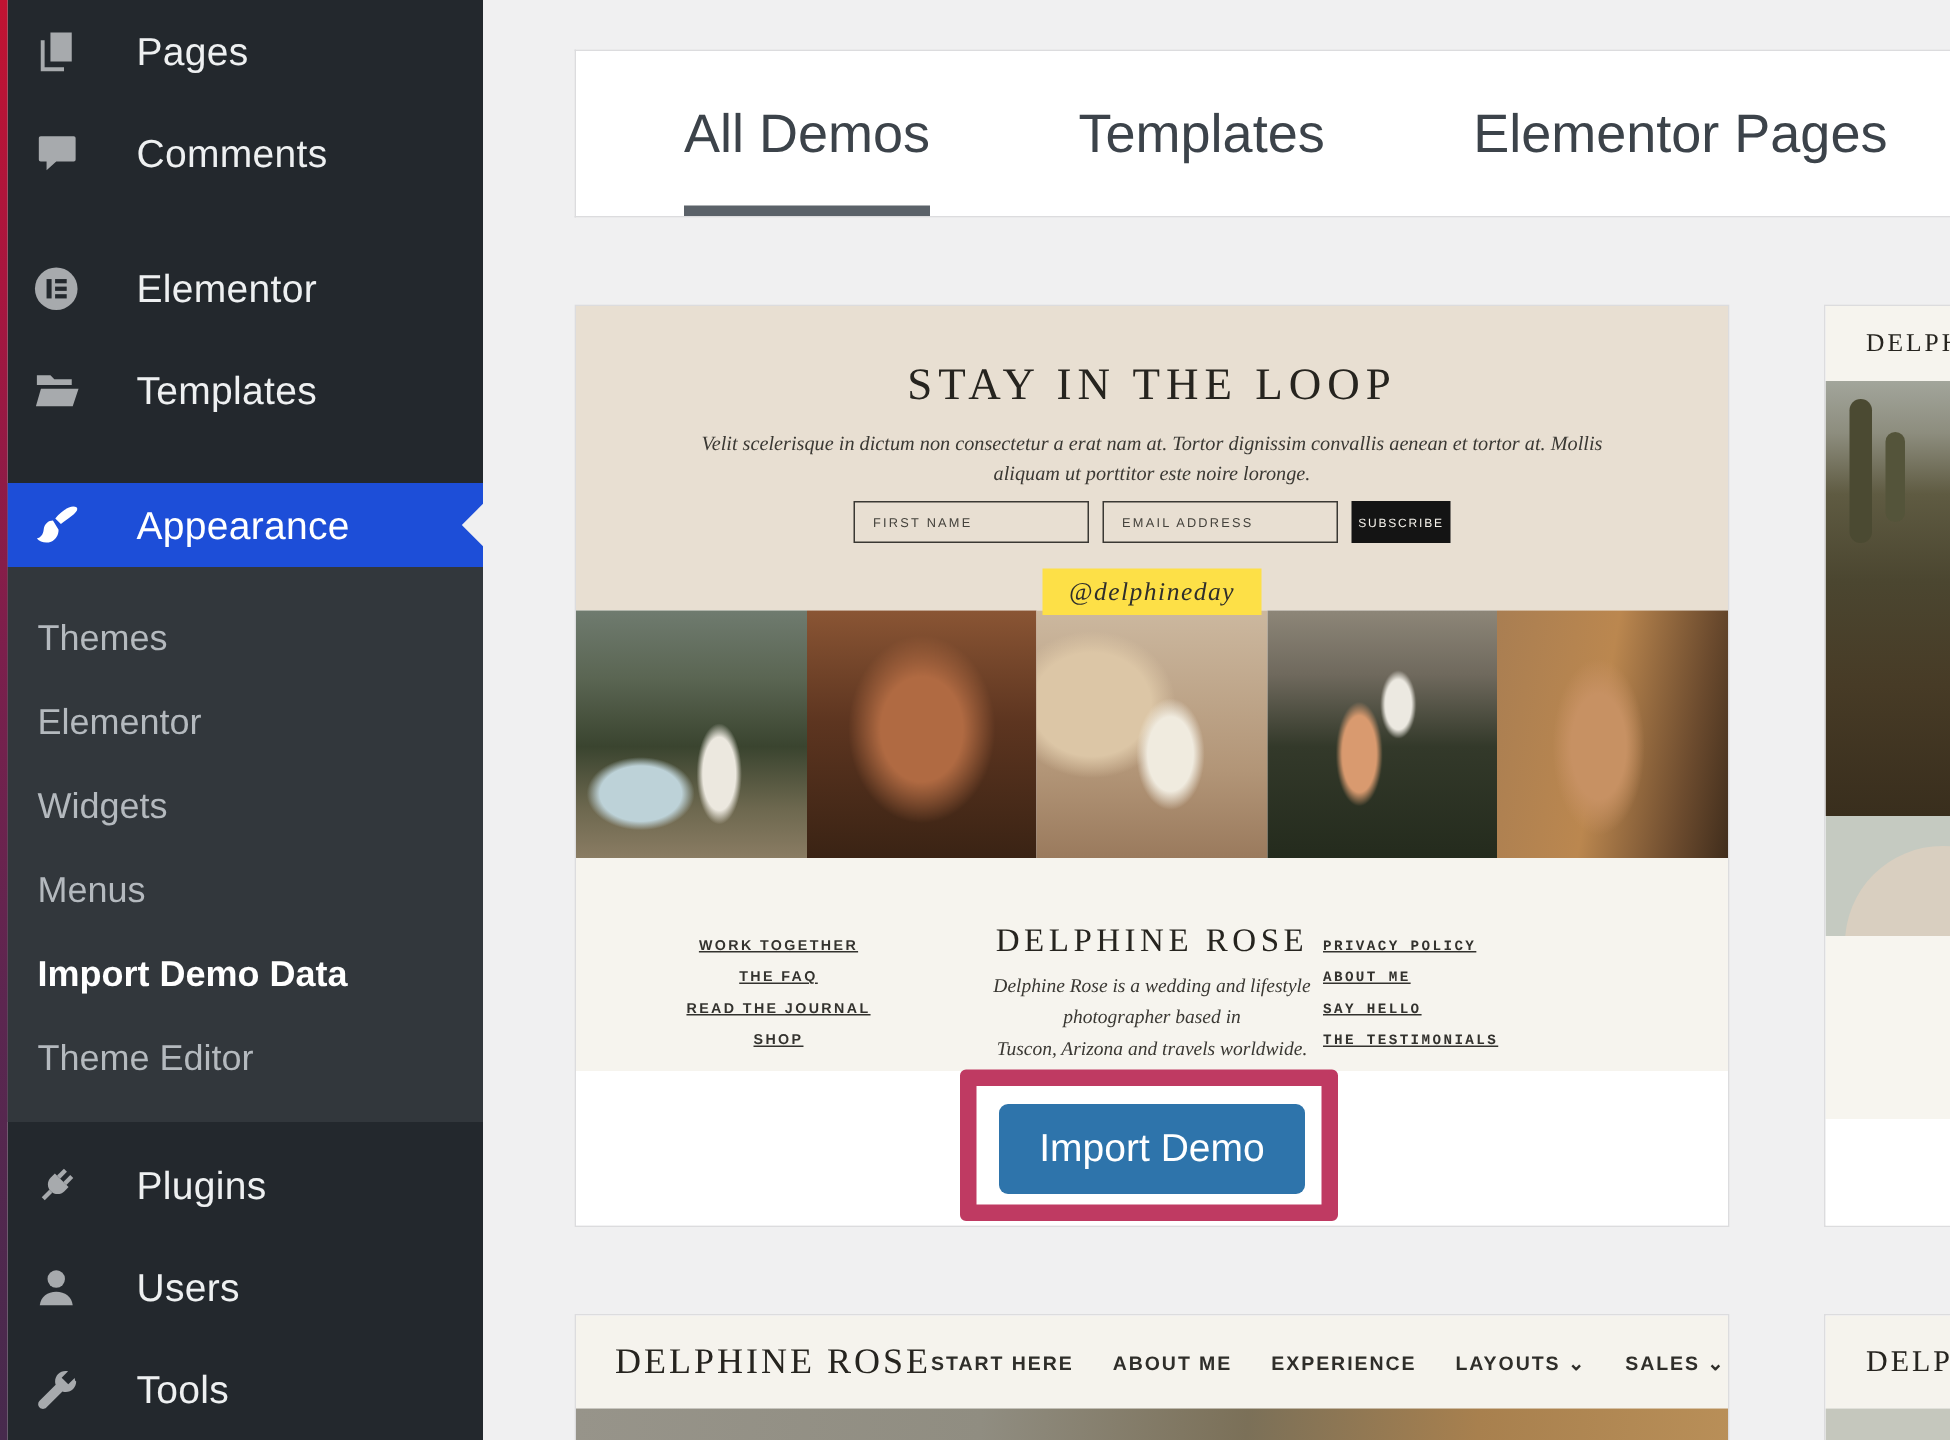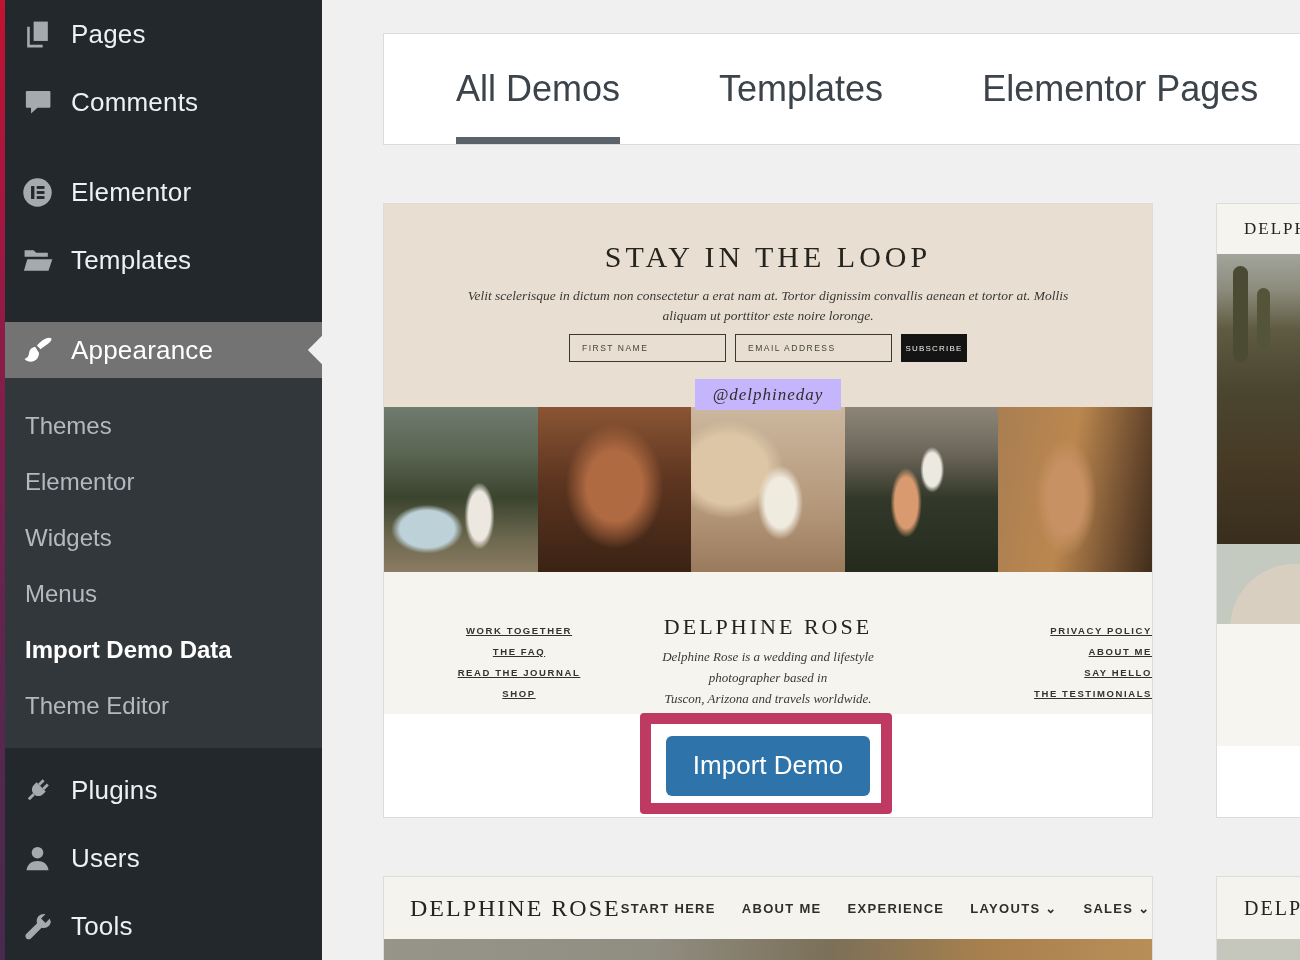--- a/index.html
+++ b/index.html
@@ -20,25 +20,25 @@
   .sidebar {
     position:absolute; left:5px; top:0; width:317px; height:960px;
     background:#23282d; z-index:5; color:#e8eaec;
   }
   .menu-item {
     height:68px; display:flex; align-items:center; padding-left:17px;
     font-size:26px; color:#eef0f1; cursor:pointer;
   }
   .menu-item .mi-icon { width:31px; height:31px; flex:0 0 31px; display:flex; align-items:center; justify-content:center; }
   .menu-item .mi-icon svg { width:31px; height:31px; fill:#a7aaad; }
-  .menu-item .mi-label { margin-left:18px; letter-spacing:.2px; }
+  .menu-item .mi-label { margin-left:38px; letter-spacing:.2px; }
   .menu-gap-sm { height:22px; }
   .menu-gap-md { height:28px; }
   .menu-item.appearance {
-    height:56px; background:#737373; position:relative;
+    height:56px; background:#1d4ed8; position:relative;
   }
   .menu-item.appearance .mi-icon svg { fill:#ffffff; }
   .menu-item.appearance .mi-label { color:#ffffff; }
   .menu-arrow {
     position:absolute; right:-10px; top:50%; width:20px; height:20px;
     transform:translateY(-50%) rotate(45deg); background:#f0f0f1;
   }
   .submenu {
     background:#32373c; padding:20px 0 14px 0;
   }
@@ -100,32 +100,32 @@
     linear-gradient(180deg,#ccb89f 0%,#b29577 65%,#9a7a5d 100%); }
   .ph4 { background:
     radial-gradient(26px 58px at 40% 58%, #d99a6f 0 44%, rgba(217,154,111,0) 60%),
     radial-gradient(20px 38px at 57% 38%, #ece9e1 0 44%, rgba(236,233,225,0) 60%),
     linear-gradient(180deg,#8d8678 0%,#6f695d 26%,#33392a 55%,#242b1d 100%); }
   .ph5 { background:
     radial-gradient(48px 92px at 44% 55%, #c79163 0 38%, rgba(199,145,99,0) 64%),
     linear-gradient(100deg,#a97e52 0%,#bb874f 45%,#6c4b2e 80%,#402d1c 100%); }
   .badge {
     position:absolute; left:50%; top:175px; transform:translateX(-50%);
-    width:146px; height:31px; background:#c4b5fd; z-index:2;
+    width:146px; height:31px; background:#fde047; z-index:2;
     display:flex; align-items:center; justify-content:center;
     font-family:"Liberation Serif", serif; font-style:italic;
     font-size:17px; color:#2e2e2c; letter-spacing:1px;
   }
   .pfooter {
     position:absolute; left:0; top:368px; right:0; height:142px; background:#f6f4ee;
     display:flex; padding-top:48px;
   }
   .pf-col-left  { width:270px; text-align:center; }
   .pf-col-mid   { flex:1; text-align:center; margin-top:-6px; }
-  .pf-col-right { width:270px; text-align:right; }
+  .pf-col-right { width:270px; text-align:left;font-family:Liberation Mono, monospace; }
   .pf-link {
     display:block; font-size:9.5px; font-weight:bold; letter-spacing:1.6px;
     color:#33322e; text-decoration:underline; line-height:21px;
   }
   .pf-brand {
     font-family:"Liberation Serif", serif; font-size:22px; letter-spacing:3px; color:#26241f;
   }
   .pf-about {
     font-family:Liberation Serif, serif; font-style:italic;
     font-size:13px; line-height:21px; color:#3a3833; margin-top:6px;

